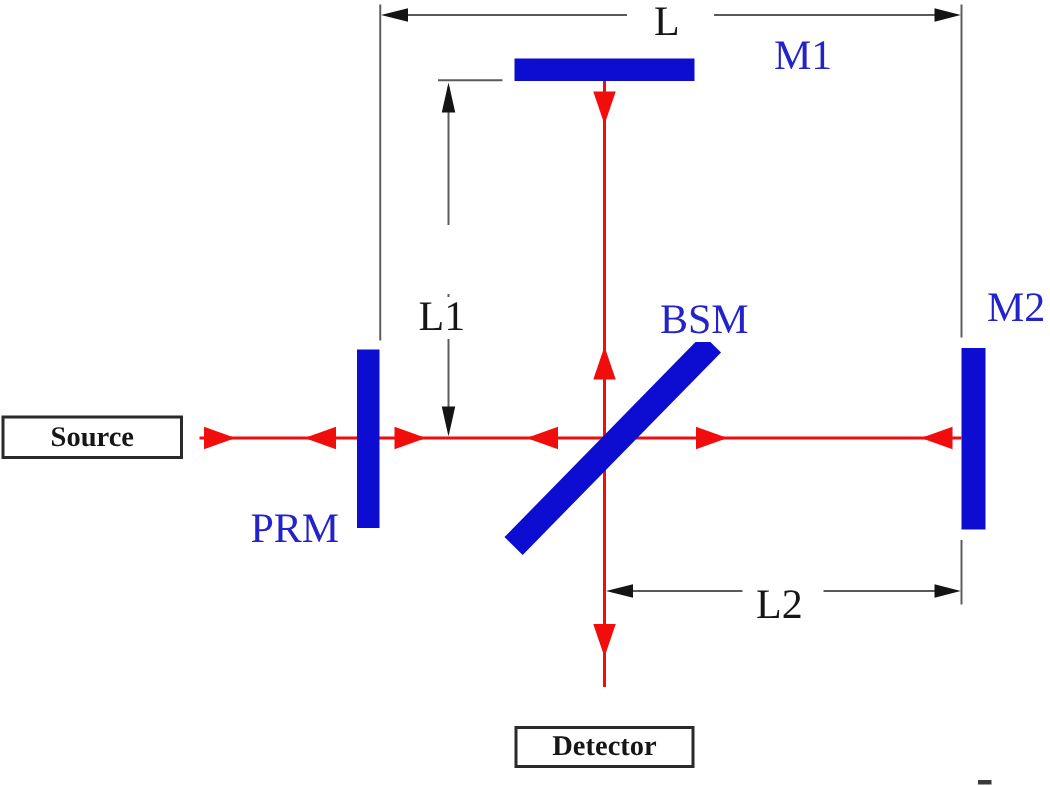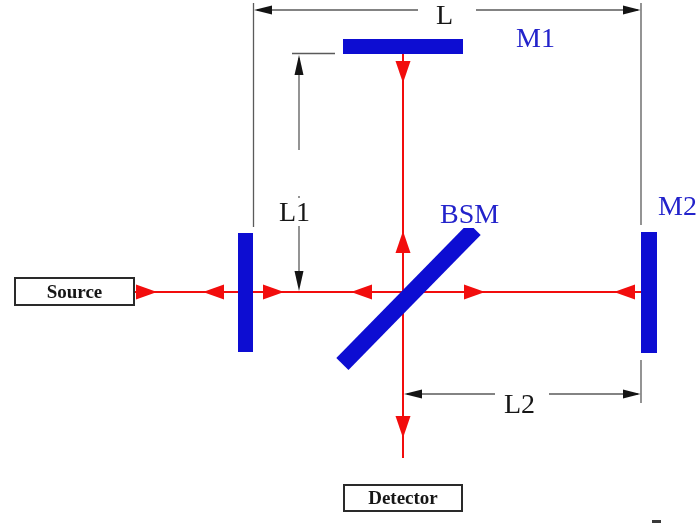--- a/index.html
+++ b/index.html
@@ -33,21 +33,21 @@
   .blue-label { color: var(--label-blue, #2323cb); }
 
   .io-box {
     position: absolute;
     border: 2px solid var(--box-border, #2a2a2a);
     background: var(--background, #ffffff);
     display: flex; align-items: center; justify-content: center;
     font-weight: bold; font-size: 19px;
     color: var(--text-black, #161616);
   }
-  #source-box   { left: 14px;   top: 277px; width: 117px; height: 25px; text-align: right; }
+  #source-box   { left: 1px;   top: 277px; width: 117px; height: 25px; text-align: right; }
   #detector-box { left: 343px; top: 484px; width: 116px; height: 24px; text-align: center; }
 
   #label-l   { left: 433px; top: 1px; }
   #label-l1  { left: 276px; top: 155px; margin-top: 43px; }
   #label-l2  { left: 501px; top: 390px; }
   #label-m1  { left: 473px; top: 24px; margin-left: 40px; }
   #label-m2  { left: 655px; top: 192px; }
   #label-bsm { left: 437px; top: 200px; text-align: right; }
   #label-prm { left: 164px; top: 339px; }
 
@@ -112,20 +112,21 @@
     </g>
   </svg>
 
   <div class="label" id="label-l">L</div>
   <div class="label" id="label-l1">L1</div>
   <div class="label" id="label-l2">L2</div>
 
   <div class="label blue-label" id="label-m1">M1</div>
   <div class="label blue-label" id="label-m2">M2</div>
   <div class="label blue-label" id="label-bsm">BSM</div>
+  <div class="label blue-label" id="label-prm">PRM</div>
 
   <div class="io-box" id="source-box">
     <span>Source</span>
   </div>
   <div class="io-box" id="detector-box">
     <span>Detector</span>
   </div>
 
   <div id="artifact-dash"></div>
 </div>

